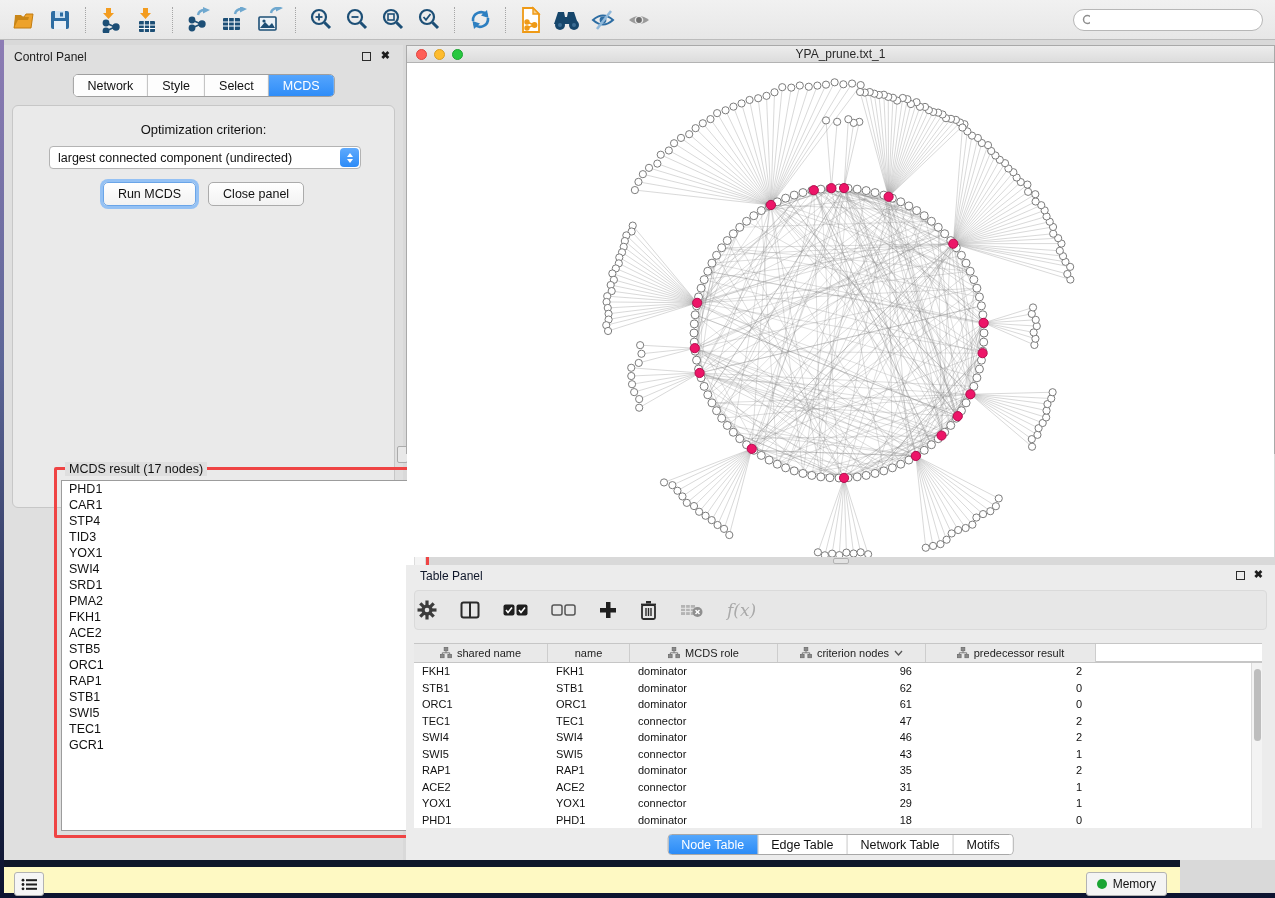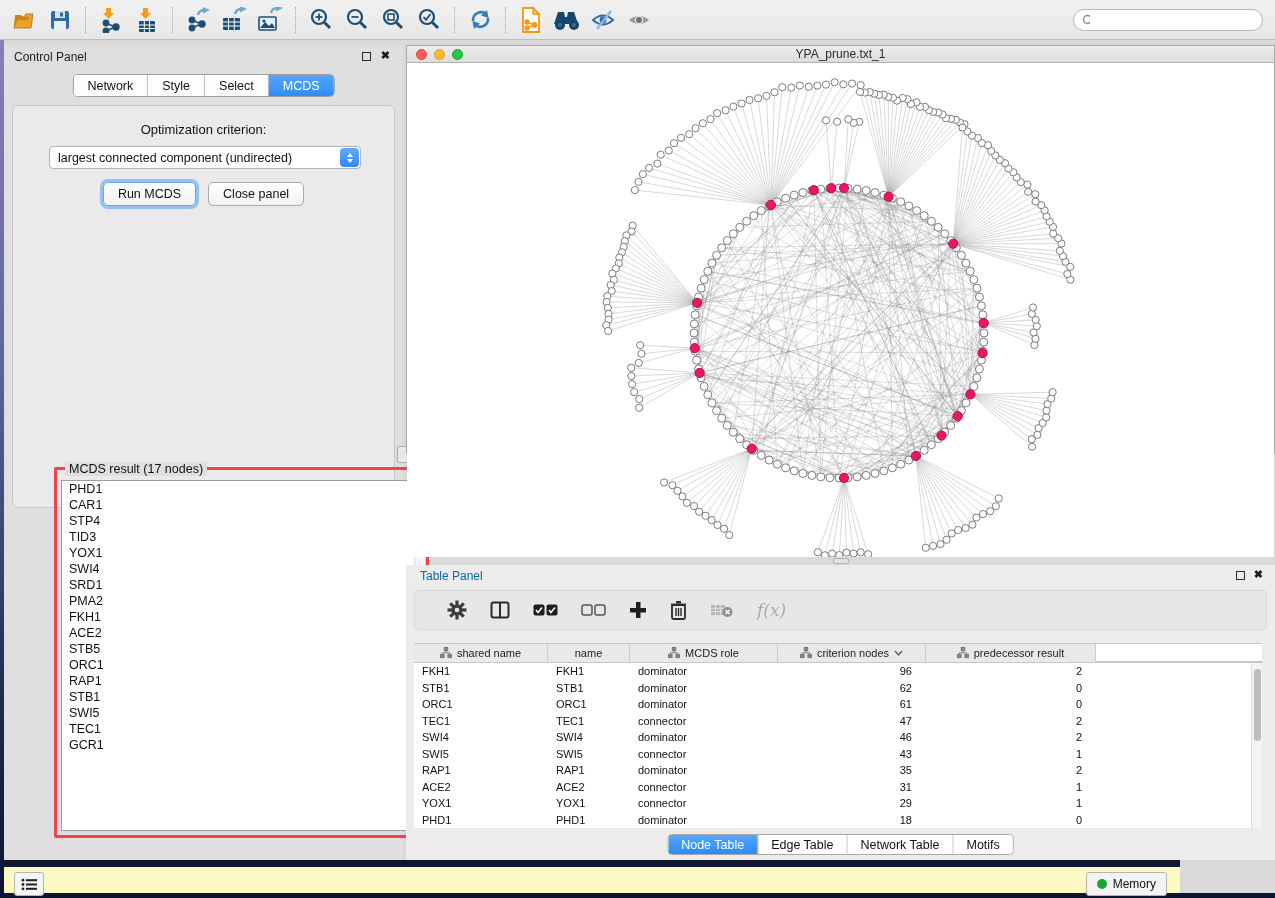--- a/index.html
+++ b/index.html
@@ -71,24 +71,24 @@
     background:linear-gradient(#ededed,#dcdcdc);border-bottom:1px solid #b3b3b3;}
   .tlight{position:absolute;top:3px;width:11px;height:11px;border-radius:50%;}
   .tl-red{left:9px;background:#ff5f57;border:0.5px solid #e0443e;}
   .tl-yellow{left:27px;background:#febc2e;border:0.5px solid #d89e23;}
   .tl-green{left:45px;background:#28c840;border:0.5px solid #1da432;}
   .net-title{position:absolute;left:0;top:1px;width:100%;text-align:center;font-size:12px;color:#2a2a2a;}
   .net-canvas{position:absolute;left:0;top:17px;width:867px;height:494px;background:#fff;}
 
   
   .tp{position:absolute;left:406px;top:565px;width:869px;height:295px;background:#ececec;}
-  .tp-title{position:absolute;left:14px;top:4px;font-size:12px;color:#0369a1;}
+  .tp-title{position:absolute;left:14px;top:4px;font-size:12px;color:#0f172a;}
   .tp .win-float{right:30px;top:6px;} .tp .win-close{right:12px;top:3px;}
   .tp-toolbar{position:absolute;left:8px;top:25px;right:8px;height:40px;background:#e7e7e7;
-    border:1px solid #dadada;border-radius:4px;display:flex;align-items:center;padding-left:32px;gap:23px;}
+    border:1px solid #dadada;border-radius:4px;display:flex;align-items:center;padding-left:2px;gap:23px;}
   .tico{display:flex;align-items:center;justify-content:center;height:26px;}
   .fx{font-family:"DejaVu Serif",serif;font-style:italic;font-size:17px;color:#a9a9a9;}
   .tbl{position:absolute;left:8px;top:78px;width:848px;background:#fff;}
   .thead{display:flex;height:20px;background:#e9e9e9;border-top:1px solid #c6c6c6;
     border-bottom:1px solid #c6c6c6;}
   .th{display:flex;align-items:center;justify-content:center;gap:5px;font-size:11px;color:#222;
     border-right:1px solid #cdcdcd;overflow:hidden;}
   .th.filler{flex:1;border-right:none;background:#fff;border-bottom:1px solid #c6c6c6;}
   .tbody{position:relative;height:165px;overflow:hidden;background:#fff;}
   .tr{display:flex;height:16.5px;align-items:center;}

